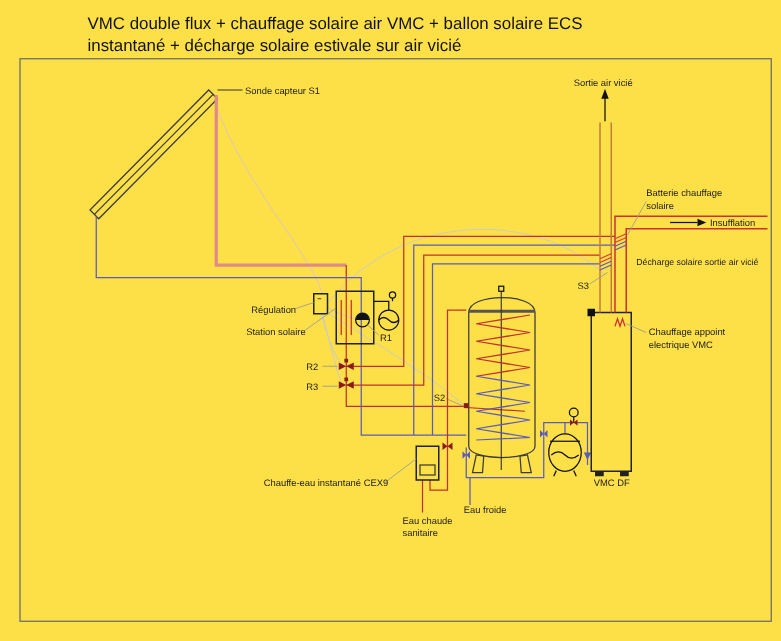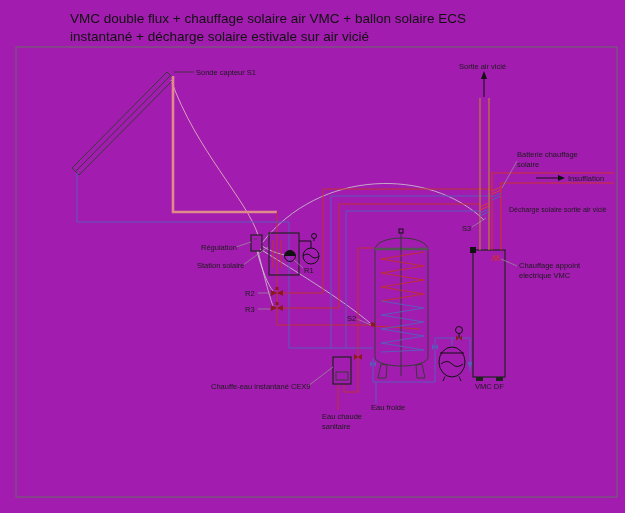--- a/index.html
+++ b/index.html
@@ -1,16 +1,16 @@
 <!DOCTYPE html>
 <html><head>
 <meta charset="utf-8">
 <style>
   html,body{margin:0;padding:0;background:#ffffff;}
-  #stage{position:relative;width:625px;height:513px;background:#a21caf;
+  #stage{position:relative;width:625px;height:513px;background:#fde047;
          font-family:"Liberation Sans",sans-serif;overflow:hidden;}
   svg{position:absolute;left:0;top:0;}
   text{fill:#1c1c1c;font-family:"Liberation Sans",sans-serif;}
   .title{font-size:13.5px;fill:#111;}
   .lbl{font-size:7.5px;}
   .lbl-sm{font-size:7px;}
   .frame{fill:none;stroke:#6a6a6a;stroke-width:1;}
   .outline{stroke:#3a3a3a;fill:none;stroke-width:1;}
   .outline-bold{stroke:#222;fill:none;stroke-width:1.2;}
   .hot{stroke:#c03030;fill:none;stroke-width:1;}

